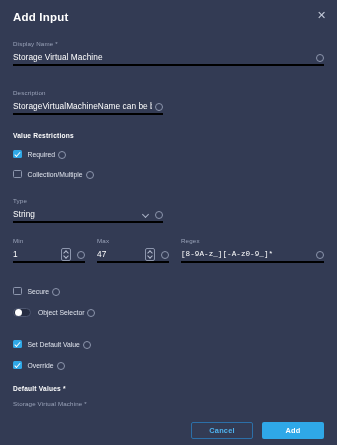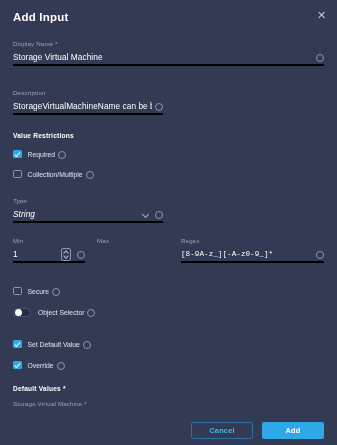--- a/index.html
+++ b/index.html
@@ -298,21 +298,21 @@
       <div class="chk-lbl">Required</div>
       <div class="info"></div>
     </div>
 
     <div class="chk-row" style="margin-top:8px;">
       <div class="cb off"></div>
       <div class="chk-lbl">Collection/Multiple</div>
       <div class="info"></div>
     </div>
 
-    <div class="row2" style="margin-top:7px;font-style:italic;">
+    <div class="row2" style="margin-top:7px;">
       <div class="col">
         <div class="field">
           <div class="fl">Type</div>
           <div class="fi">
             <div class="fv">String</div>
             <div class="caret"></div>
             <div class="info"></div>
           </div>
         </div>
       </div>
@@ -326,20 +326,25 @@
           <div class="fi">
             <div class="fv">1</div>
             <div class="spin"></div>
             <div class="info"></div>
           </div>
         </div>
       </div>
       <div class="col" style="flex:0 0 72px;">
         <div class="field" style="margin-top:0;">
           <div class="fl">Max</div>
+          <div class="fi">
+            <div class="fv">47</div>
+            <div class="spin"></div>
+            <div class="info"></div>
+          </div>
         </div>
       </div>
       <div class="col">
         <div class="field" style="margin-top:0;">
           <div class="fl">Regex</div>
           <div class="fi">
             <div class="fv mono">[8-9A-z_][-A-z0-9_]*</div>
             <div class="info"></div>
           </div>
         </div>

